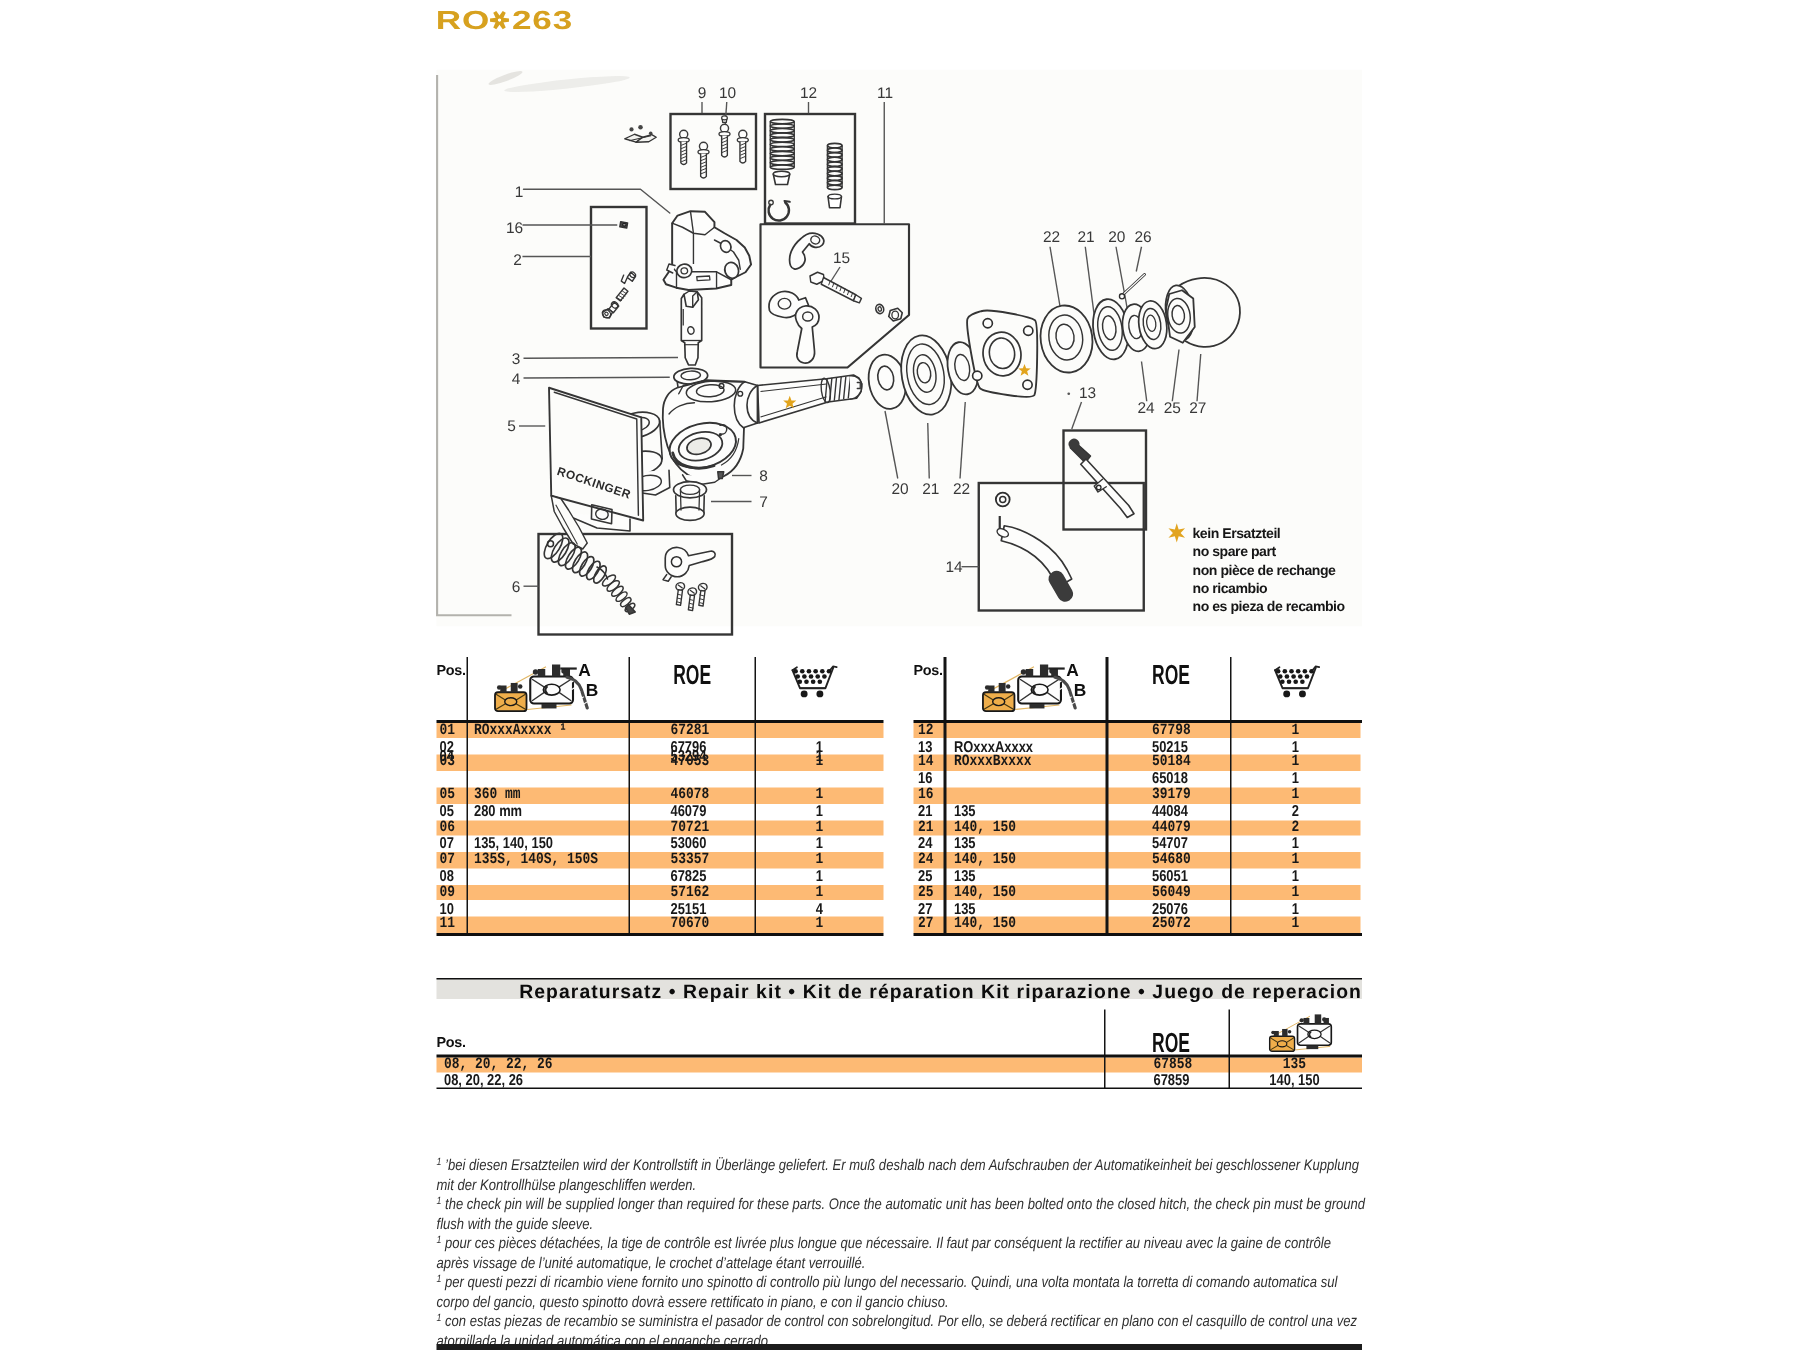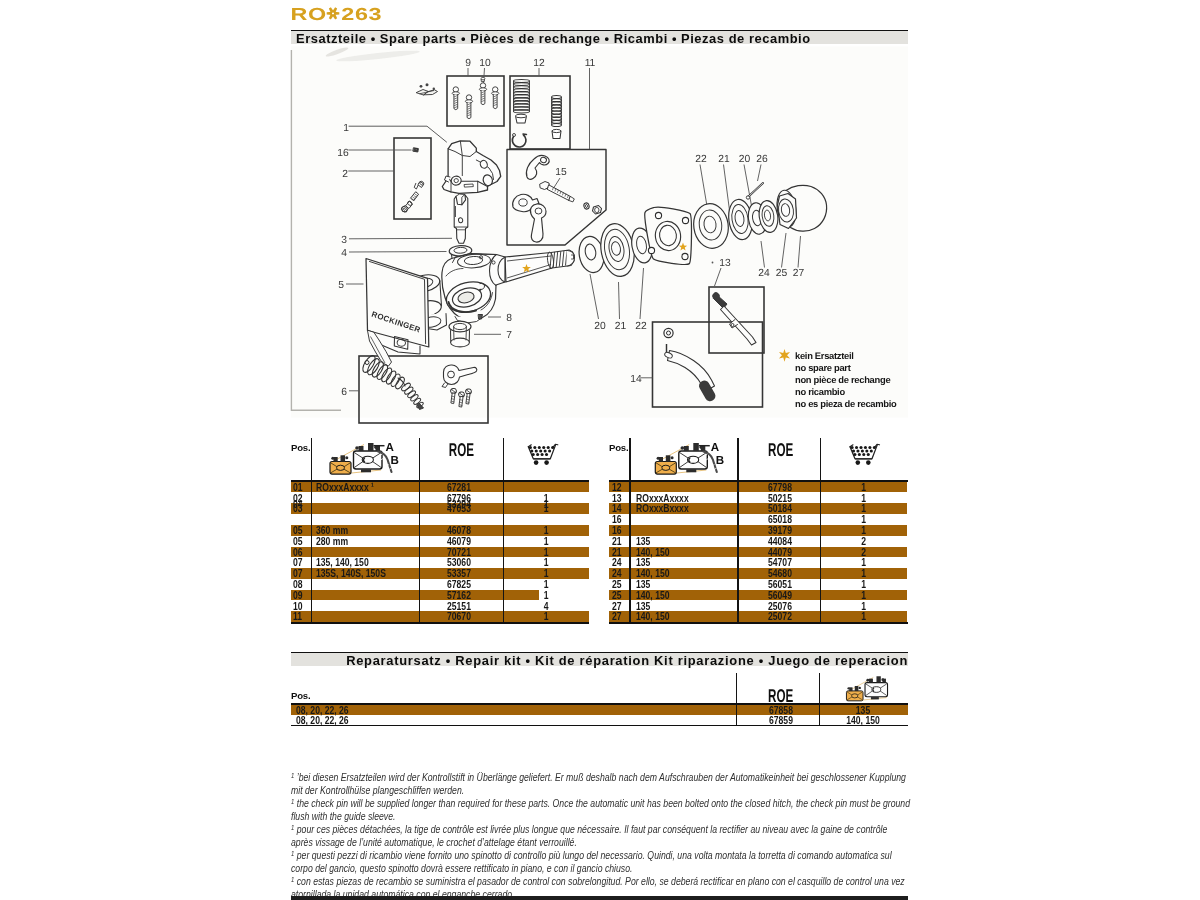--- a/index.html
+++ b/index.html
@@ -5,35 +5,34 @@
 html,body{margin:0;padding:0;background:#ffffff;}
 #page{position:relative;width:1200px;height:900px;overflow:hidden;background:#ffffff;
   font-family:"Liberation Sans",sans-serif;}
 .abs{position:absolute;}
 .bar{position:absolute;left:291px;width:617px;height:14.4px;background:#e3e2de;
   border-top:1.9px solid #101010;font-weight:bold;font-size:12.9px;line-height:15.3px;
   color:#0c0c0c;padding-left:5px;box-sizing:border-box;letter-spacing:0.55px;white-space:nowrap;}
 .vline{position:absolute;width:1.3px;background:#141414;z-index:10;}
 .hline{position:absolute;height:1.9px;background:#101010;z-index:11;}
 .row{position:absolute;height:10.8px;z-index:1;}
-.tan{background:#a16207;}
+.tan{background:#fdba74;font-family:Liberation Mono, monospace;}
 .cell{position:absolute;top:0;font-weight:bold;font-size:10.5px;line-height:10.9px;
   color:#181818;white-space:nowrap;transform:scaleX(0.82);transform-origin:0 50%;}
 .cc{text-align:center;transform-origin:50% 50%;}
 .posh{position:absolute;font-weight:bold;font-size:9.6px;color:#101010;letter-spacing:-0.2px;}
 .fnote{position:absolute;left:291px;top:770.6px;width:717px;font-style:italic;
   font-size:10.3px;line-height:13.06px;color:#303030;transform:scaleX(0.845);
   transform-origin:0 0;letter-spacing:0px;white-space:nowrap;}
 sup{font-size:7px;line-height:0;vertical-align:3.5px;}
 </style>
 </head>
 <body>
 <div id="page">
 
-<div class="bar" style="top:29.6px;">Ersatzteile • Spare parts • Pièces de rechange • Ricambi • Piezas de recambio</div>
 <div class="bar" style="top:651.6px;letter-spacing:0.72px;text-align:right;">Reparatursatz • Repair kit • Kit de réparation Kit riparazione • Juego de reperacion</div>
 
 <div class="posh" style="left:291px;top:441.8px;">Pos.</div>
 <div class="vline" style="left:311px;top:437.5px;height:185px;"></div>
 <div class="vline" style="left:418.5px;top:437.5px;height:185px;"></div>
 <div class="vline" style="left:502.5px;top:437.5px;height:185px;"></div>
 <div class="hline" style="left:291px;top:479.8px;width:298px;"></div>
 <div class="hline" style="left:291px;top:622px;width:298px;"></div>
 
 <div class="posh" style="left:609px;top:441.8px;">Pos.</div>
@@ -96,21 +95,21 @@
       <span class="cell" style="left:25px;">135S, 140S, 150S</span>
       <span class="cell" style="left:156px;">53357</span>
       <span class="cell cc" style="left:211.5px;width:86.5px;">1</span>
     </div>
 <div class="row" style="left:291px;top:578.9px;width:298px;">
       <span class="cell" style="left:1.5px;">08</span>
       <span class="cell" style="left:25px;"></span>
       <span class="cell" style="left:156px;">67825</span>
       <span class="cell cc" style="left:211.5px;width:86.5px;">1</span>
     </div>
-<div class="row tan" style="left:291px;top:589.7px;width:248px;">
+<div class="row tan" style="left:291px;top:589.7px;width:298px;">
       <span class="cell" style="left:1.5px;">09</span>
       <span class="cell" style="left:25px;"></span>
       <span class="cell" style="left:156px;">57162</span>
       <span class="cell cc" style="left:211.5px;width:86.5px;">1</span>
     </div>
 <div class="row" style="left:291px;top:600.5px;width:298px;">
       <span class="cell" style="left:1.5px;">10</span>
       <span class="cell" style="left:25px;"></span>
       <span class="cell" style="left:156px;">25151</span>
       <span class="cell cc" style="left:211.5px;width:86.5px;">4</span>

